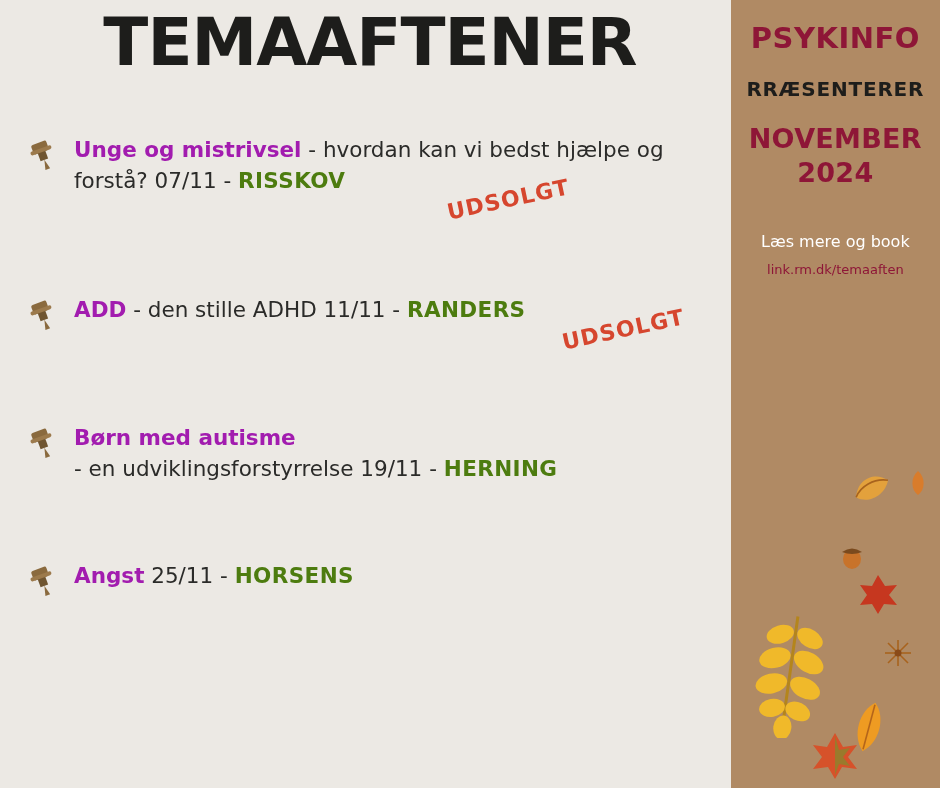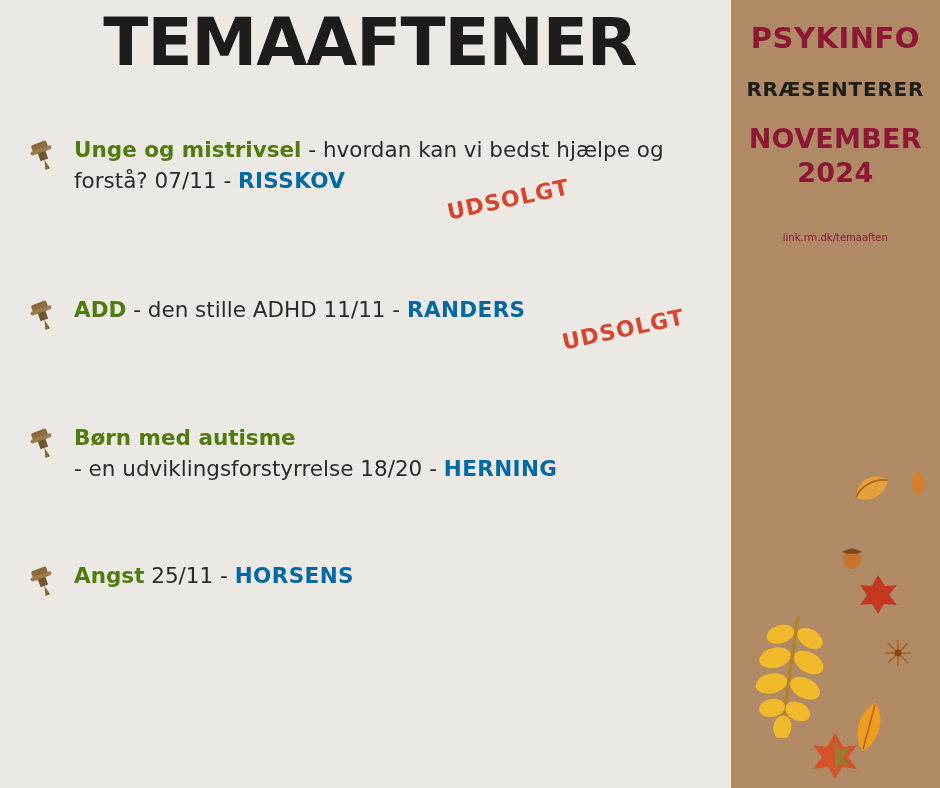--- a/index.html
+++ b/index.html
@@ -62,25 +62,25 @@
   .event-body {
     margin-left: 48px;
     font-size: 21.5px;
     line-height: 1.42;
     color: #2b2b29;
     font-family: "DejaVu Sans", sans-serif;
     max-width: 640px;
   }
   .event-body .lead {
     font-weight: bold;
+    color: #a21caf;
+  }
+  .event-body .city {
+    font-weight: bold;
     color: #4d7c0f;
-  }
-  .event-body .city {
-    font-weight: bold;
-    color: #0369a1;
     letter-spacing: 0.4px;
     text-align: center;
   }
   .sold-out {
     position: absolute;
     font-family: "DejaVu Sans", sans-serif;
     font-weight: bold;
     font-size: 22px;
     color: #d6462e;
     letter-spacing: 1px;
@@ -138,23 +138,23 @@
   .book-text {
     margin-top: 40px;
     text-align: center;
     font-size: 16px;
     line-height: 1.5;
     color: #ffffff;
     padding: 0 10px;
   }
   .book-link {
     display: block;
-    margin-top: 24px;
+    margin-top: 6px;
     color: #8e1637;
-    font-size: 10px;
+    font-size: 13px;
     text-decoration: none;
     word-break: break-word;
   }
   
   .leaf {
     position: absolute;
     pointer-events: none;
   }
   .l1 { left: 118px; top: 470px; }
   .l2 { left: 178px; top: 470px; }
@@ -215,21 +215,21 @@
           <svg width="34" height="34" viewBox="0 0 34 34">
             <g transform="rotate(-20 17 17)">
               <rect x="9" y="3" width="16" height="10" rx="2" fill="#8a6a3e"></rect>
               <rect x="13" y="12" width="8" height="9" fill="#6f5531"></rect>
               <path d="M17 21 L19.5 31 L14.5 31 Z" fill="#8a6a3e"></path>
               <rect x="6" y="9" width="22" height="4" rx="2" fill="#9c7a4c"></rect>
             </g>
           </svg>
         </span>
         <div class="event-body">
-          <span class="lead">Børn med autisme</span><br><span> - en udviklingsforstyrrelse 18/20 - </span><span class="city">HERNING</span>
+          <span class="lead">Børn med autisme</span><br><span> - en udviklingsforstyrrelse 19/11 - </span><span class="city">HERNING</span>
         </div>
       </div>
 
 
       <div class="event ev5">
         <span class="pin">
           <svg width="34" height="34" viewBox="0 0 34 34">
             <g transform="rotate(-20 17 17)">
               <rect x="9" y="3" width="16" height="10" rx="2" fill="#8a6a3e"></rect>
               <rect x="13" y="12" width="8" height="9" fill="#6f5531"></rect>
@@ -252,20 +252,21 @@
     </div>
 
     <div class="presents">RRÆSENTERER</div>
 
     <div class="month">
       <div>NOVEMBER</div>
       <div>2024</div>
     </div>
 
     <div class="book-text">
+      <div>Læs mere og book</div>
       <a href="#" class="book-link">link.rm.dk/temaaften</a>
     </div>
 
     <span class="leaf l1">
       <svg width="46" height="42" viewBox="0 0 46 42">
         <g transform="rotate(-25 23 21)">
           <path d="M6 20 C14 4, 34 4, 42 18 C34 30, 14 32, 6 20 Z" fill="#e3a13c"></path>
           <path d="M6 20 C14 12, 30 10, 42 18" stroke="#a8631d" stroke-width="1.6" fill="none"></path>
         </g>
       </svg>

